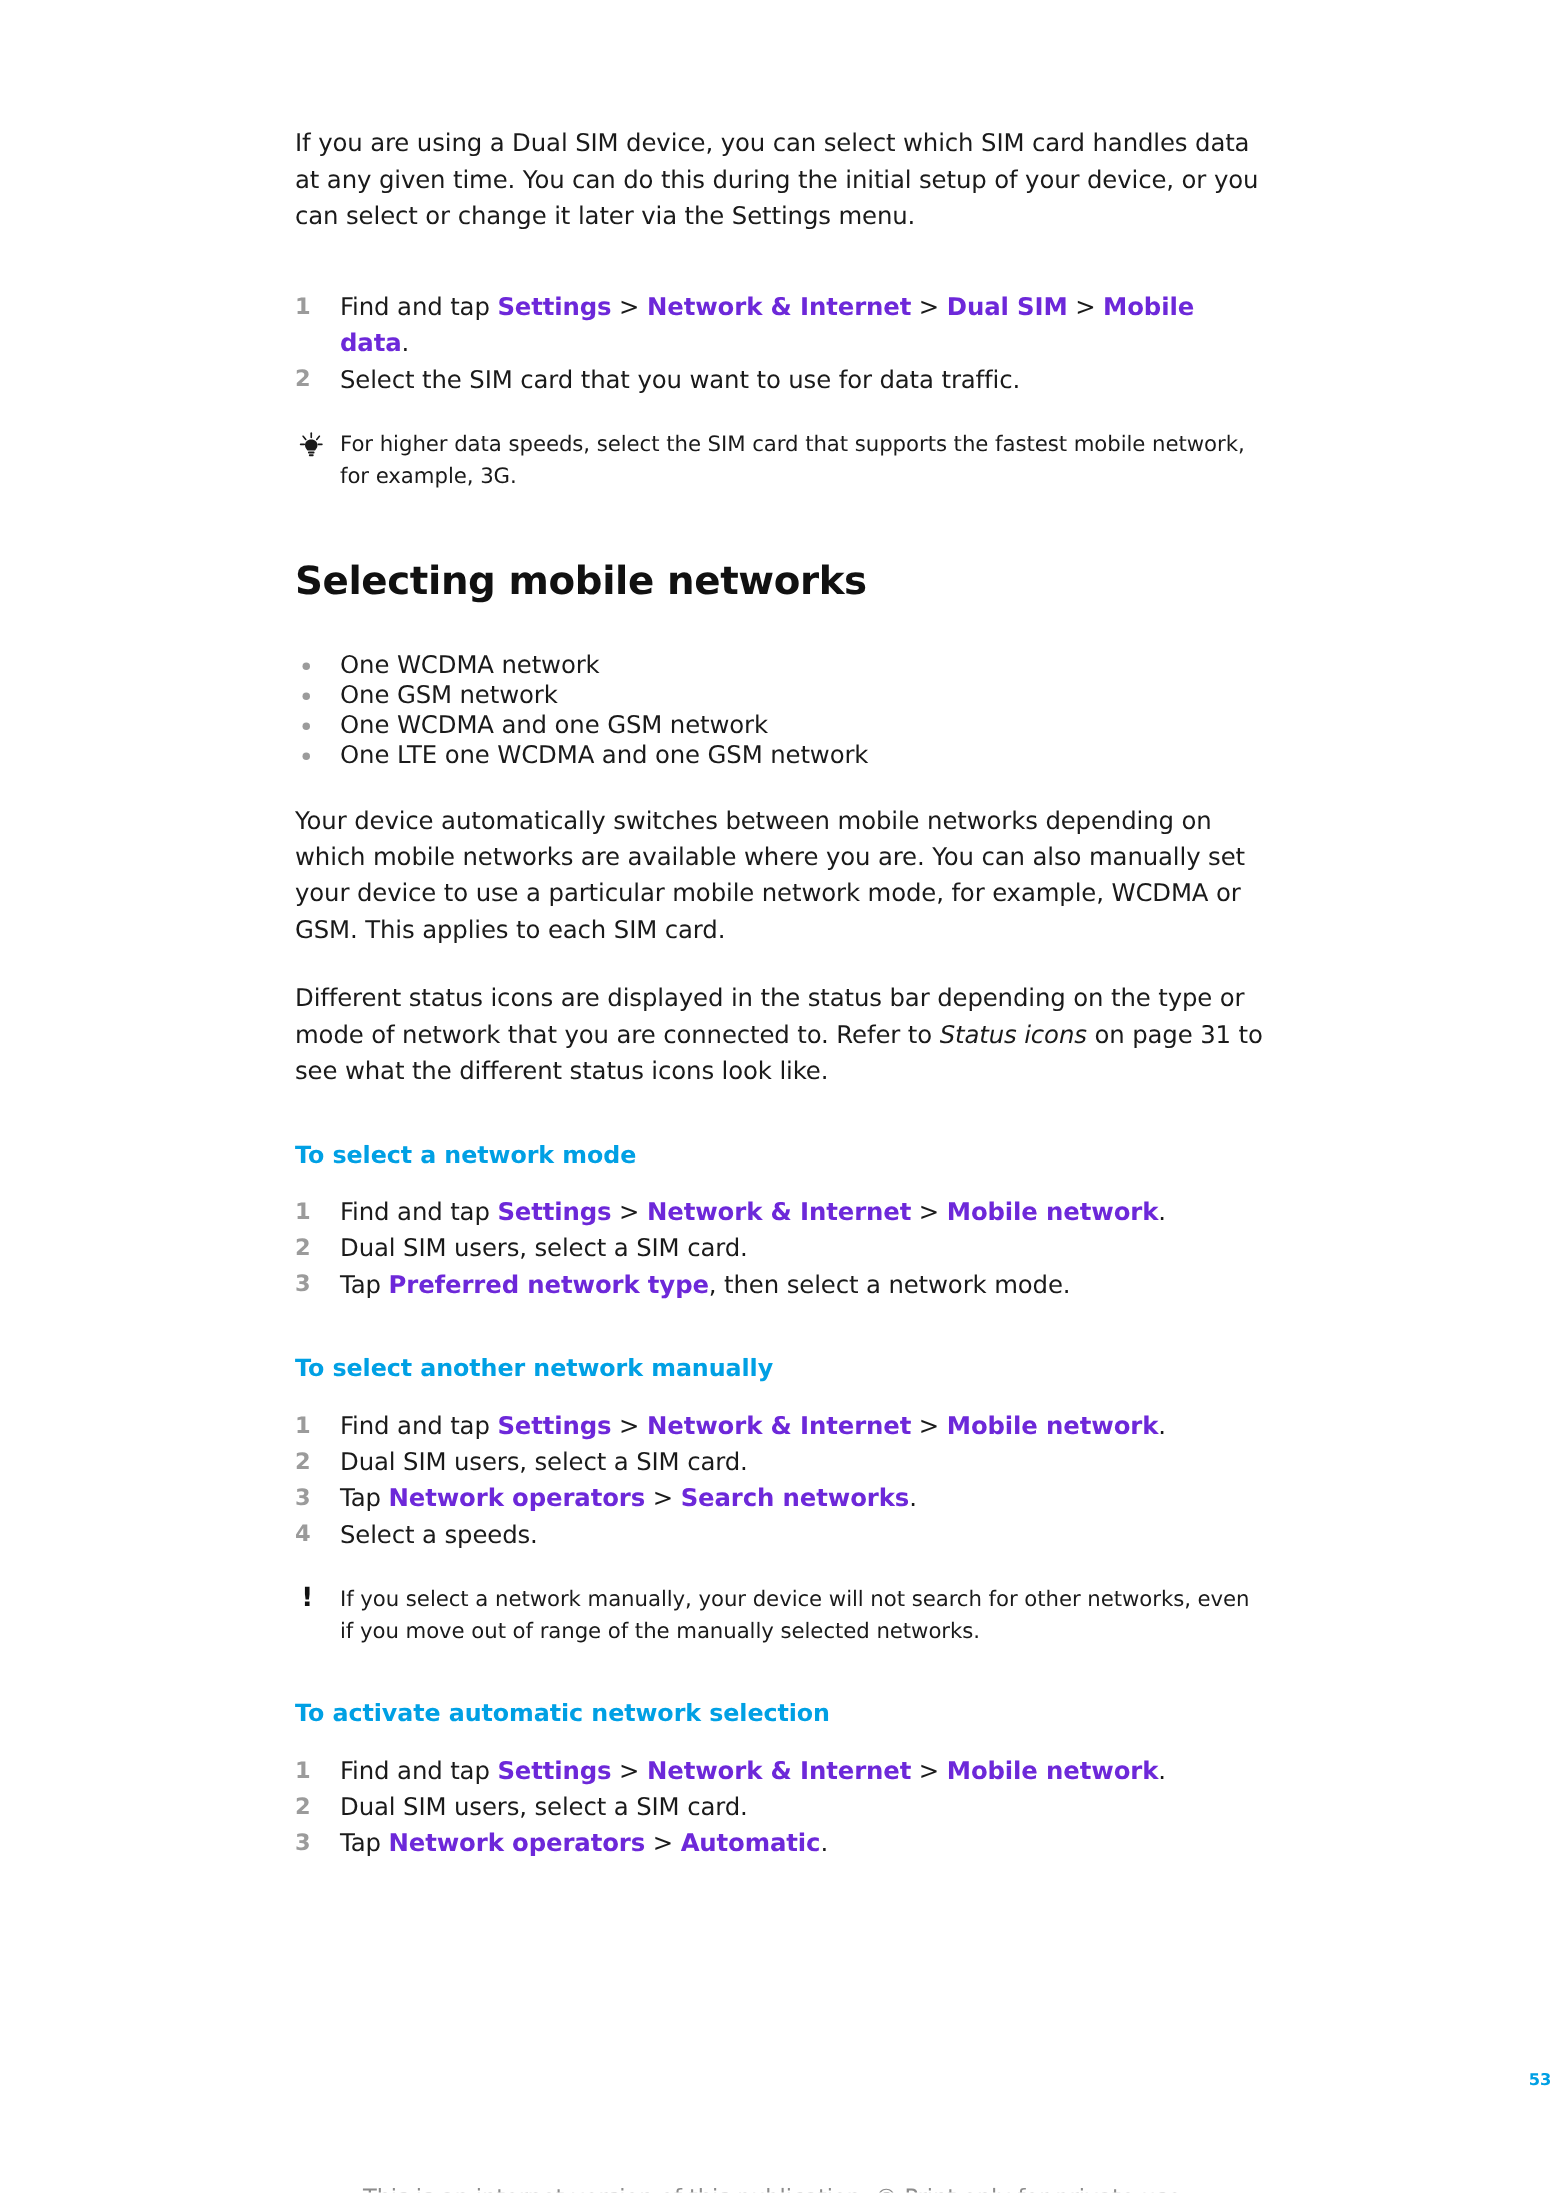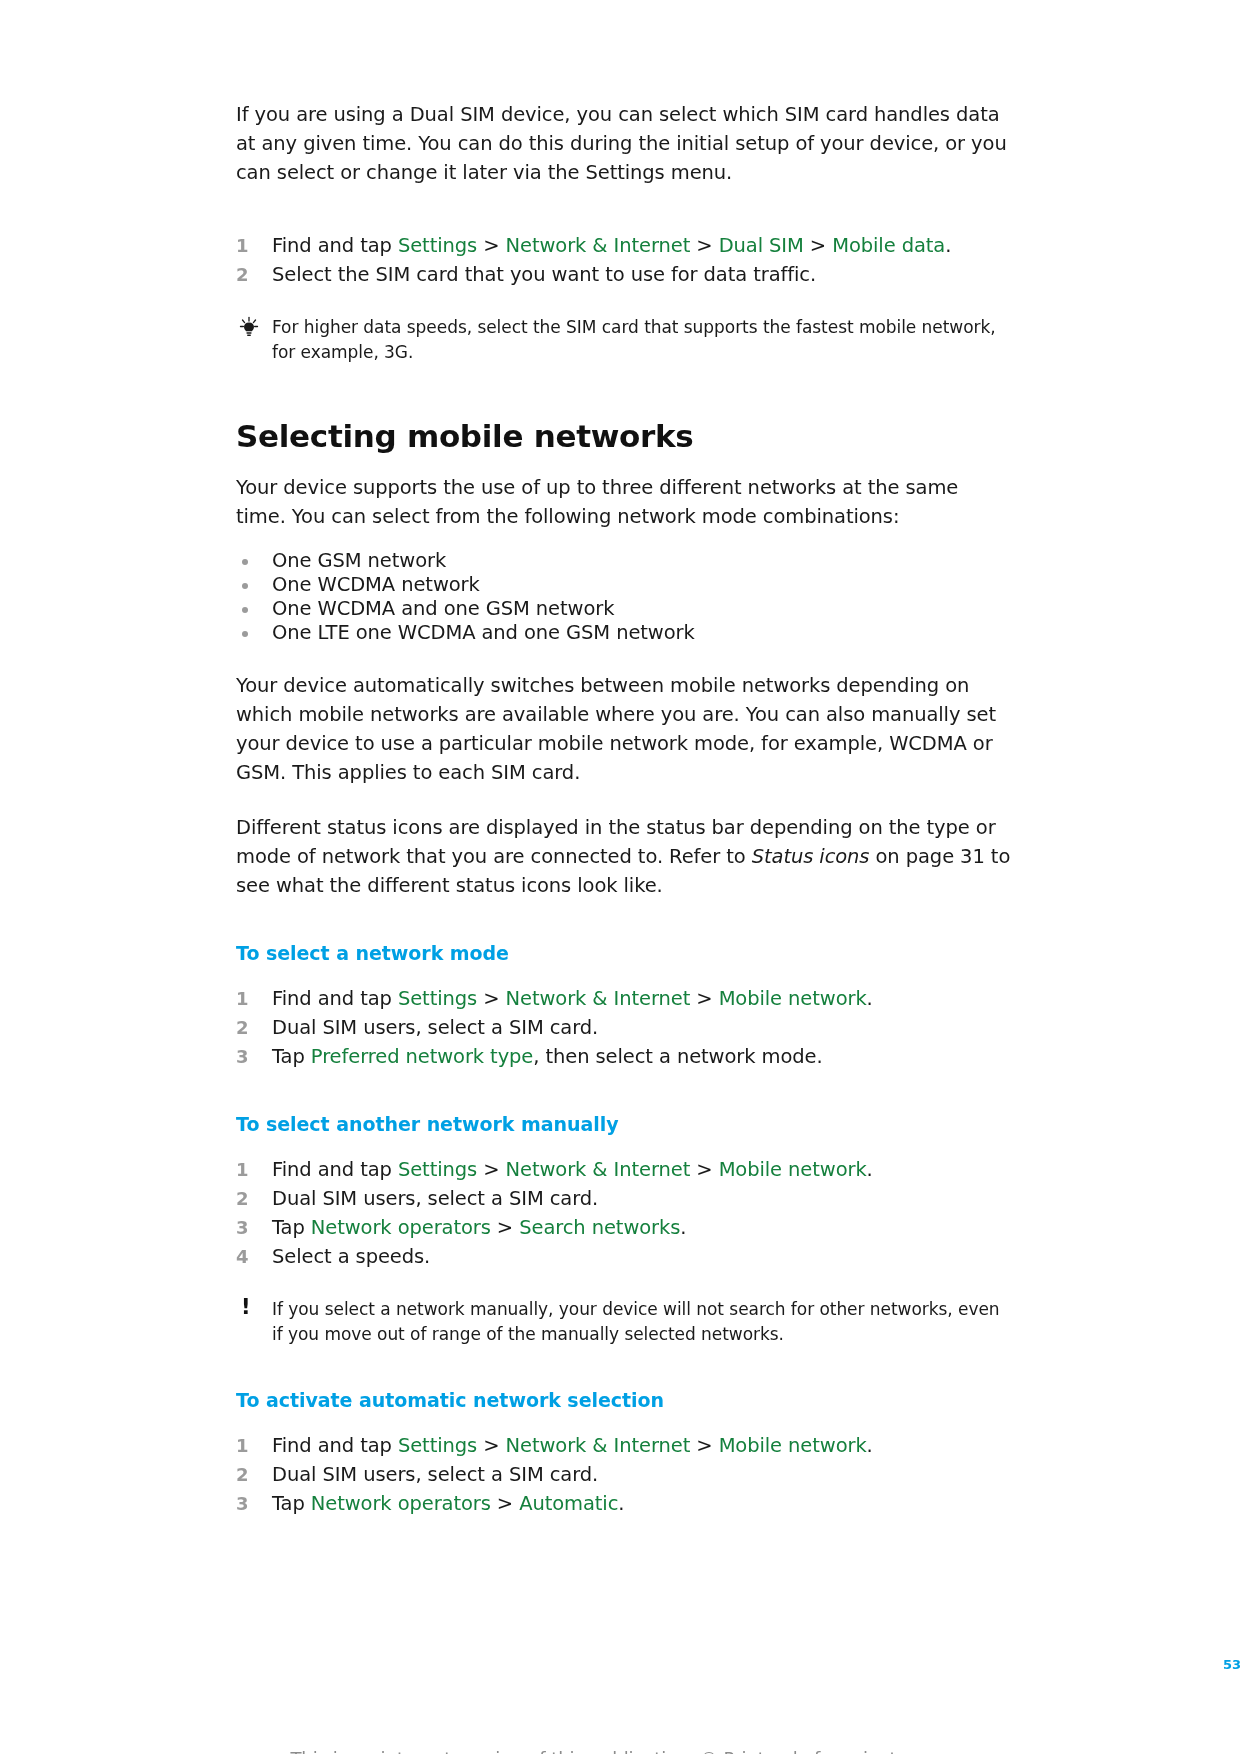--- a/index.html
+++ b/index.html
@@ -75,21 +75,21 @@
   ol.steps li .num {
     position: absolute;
     left: 0;
     top: 0;
     width: 22px;
     text-align: left;
     color: #9b9b9b;
     font-size: 18px;
     font-weight: 600;
   }
-  ol.steps li b { font-weight: 400; color: #15803d; }
+  ol.steps li b { font-weight: 700; color: #6d28d9; }
 
   
   ul.bullets {
     margin: 0;
     padding: 0;
     list-style: none;
   }
   ul.bullets li {
     position: relative;
     font-size: 19.5px;
@@ -200,27 +200,26 @@
       </span>
       <div class="note-text">For higher data speeds, select the SIM card that supports the fastest mobile network, for example, 3G.</div>
     </div>
 
     <div class="gap-xl"></div>
 
     <h2 class="section-title">Selecting mobile networks</h2>
 
     <div class="gap-sm"></div>
 
-    <p class="body-text">Your device supports the use of up to three different networks at the same time. You can select from the following network mode combinations:</p>
 
     <div class="gap-sm"></div>
 
     <ul class="bullets">
+        <li>One WCDMA network</li>
         <li>One GSM network</li>
-        <li>One WCDMA network</li>
         <li>One WCDMA and one GSM network</li>
         <li>One LTE one WCDMA and one GSM network</li>
       </ul>
 
     <div class="gap-md"></div>
 
     <p class="body-text">Your device automatically switches between mobile networks depending on which mobile networks are available where you are. You can also manually set your device to use a particular mobile network mode, for example, WCDMA or GSM. This applies to each SIM card.</p>
 
     <div class="gap-md"></div>
 

